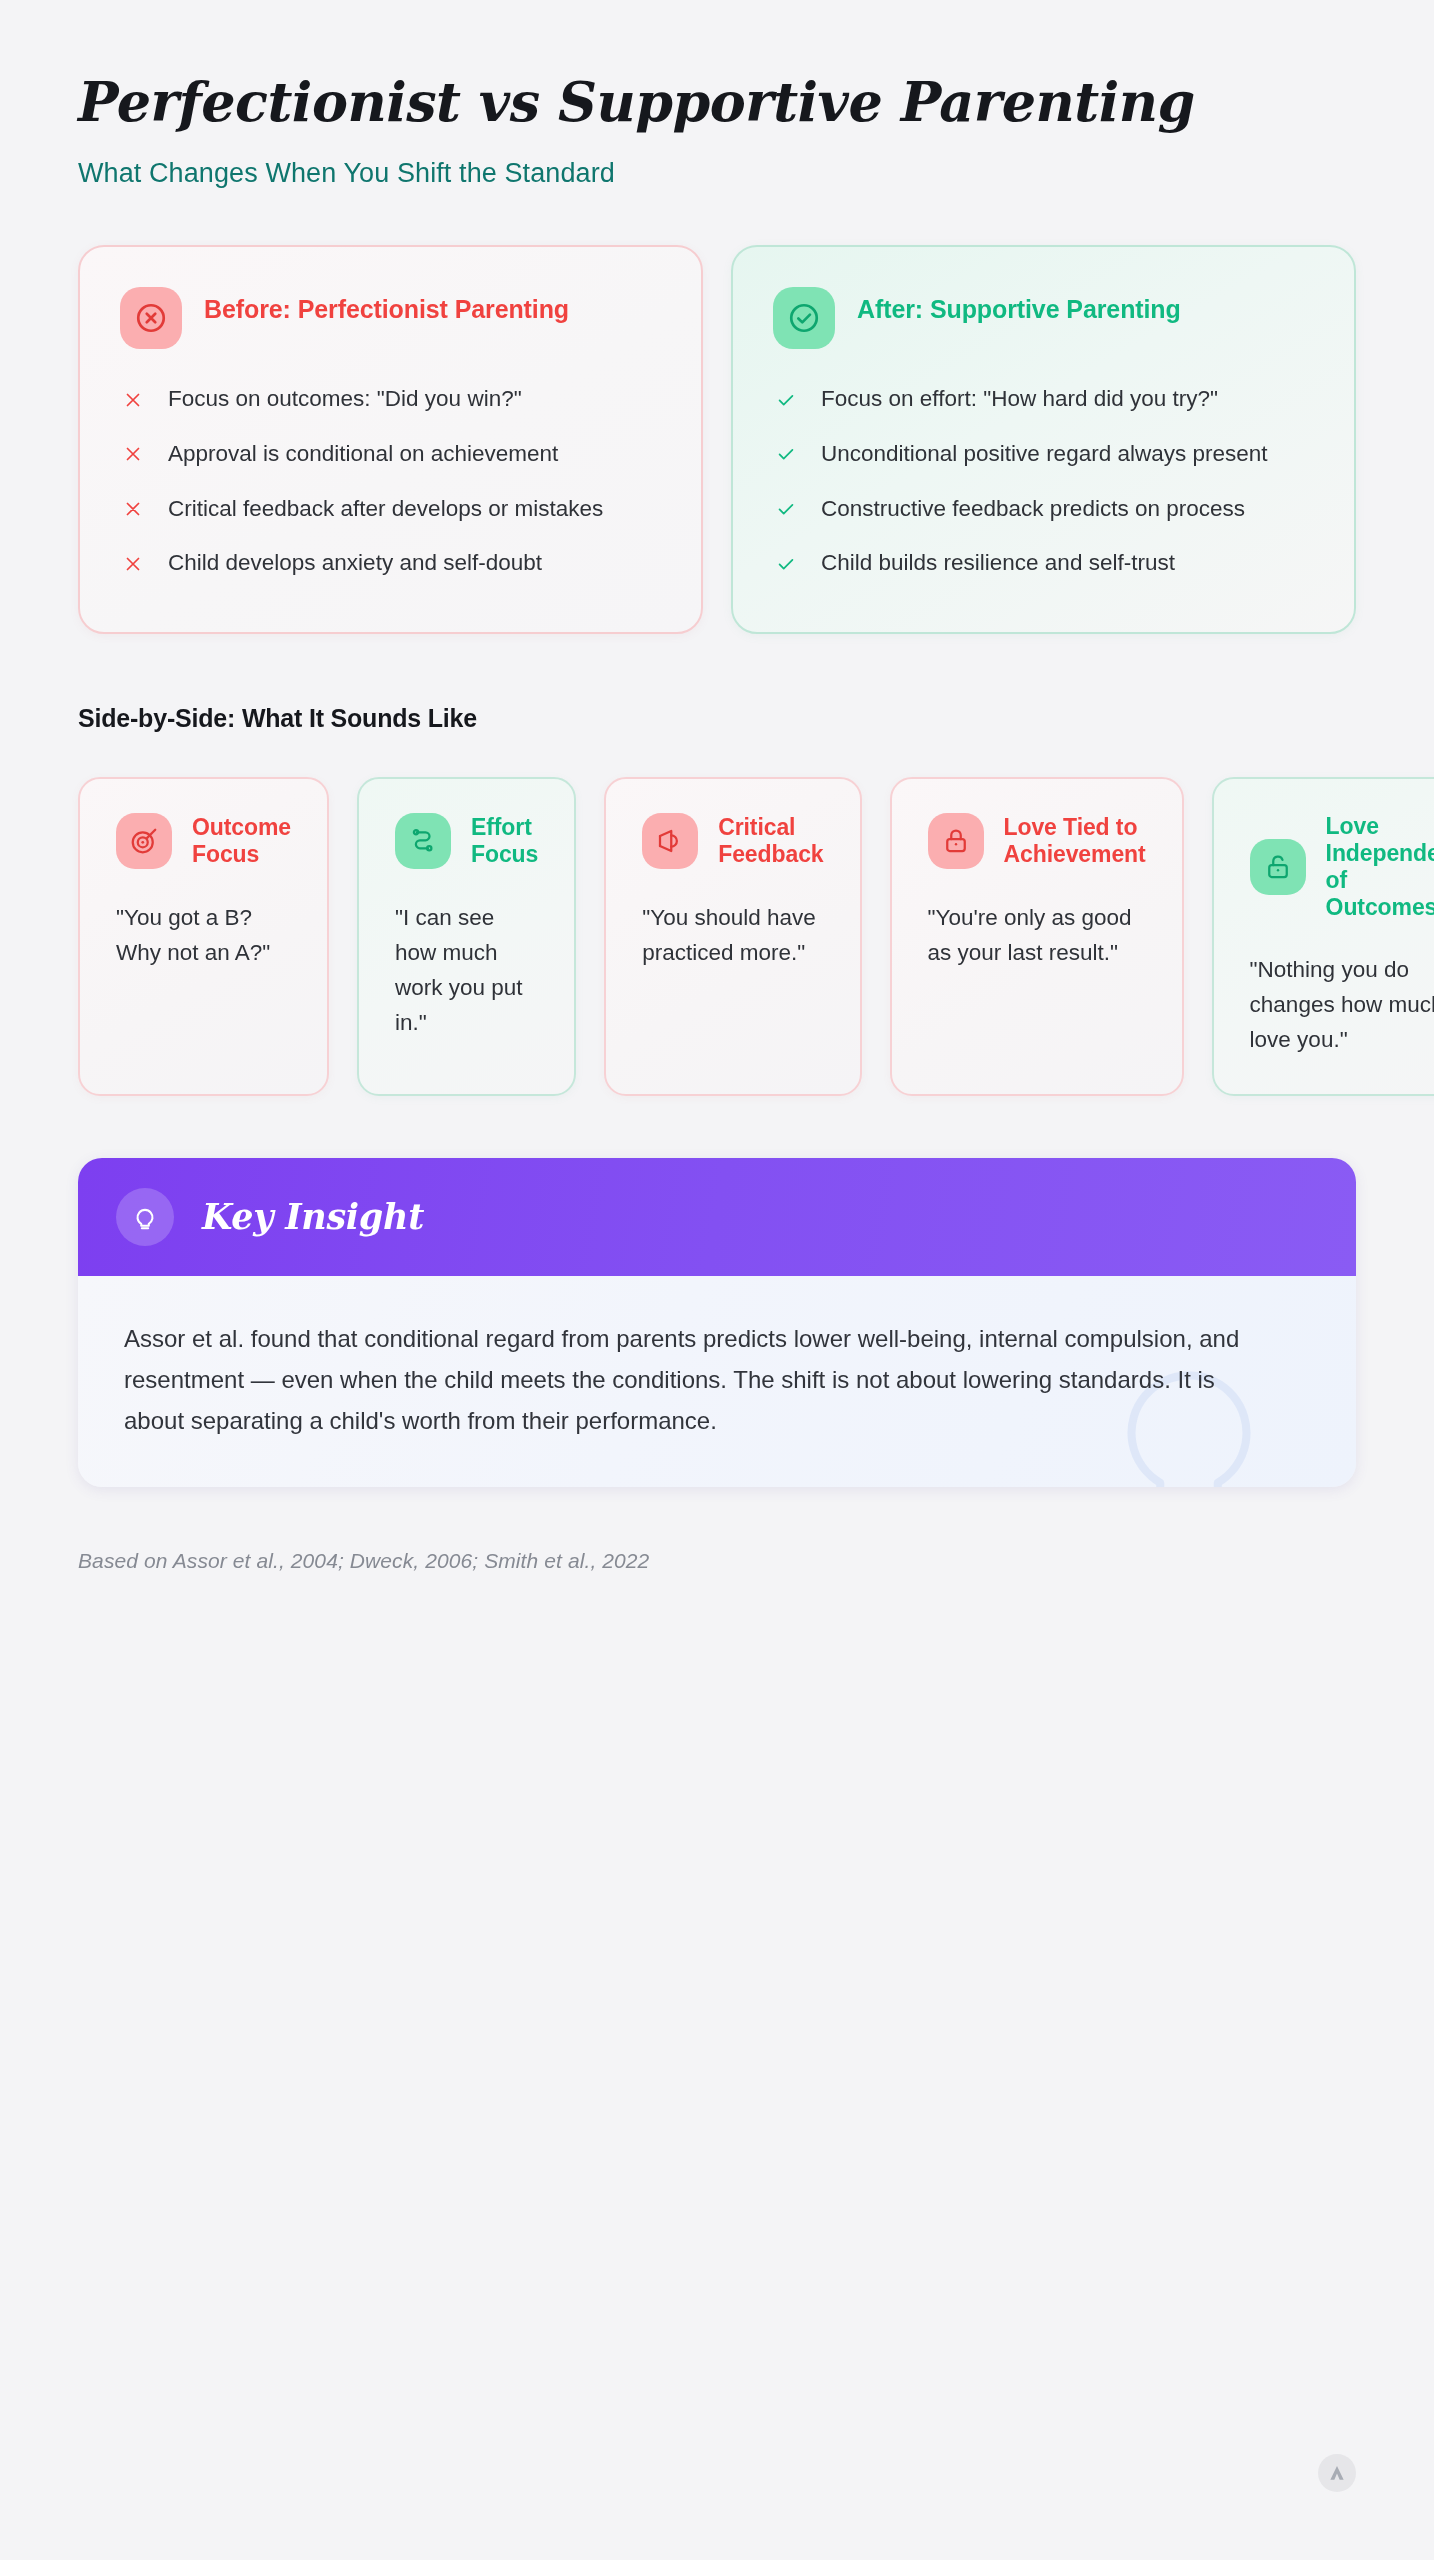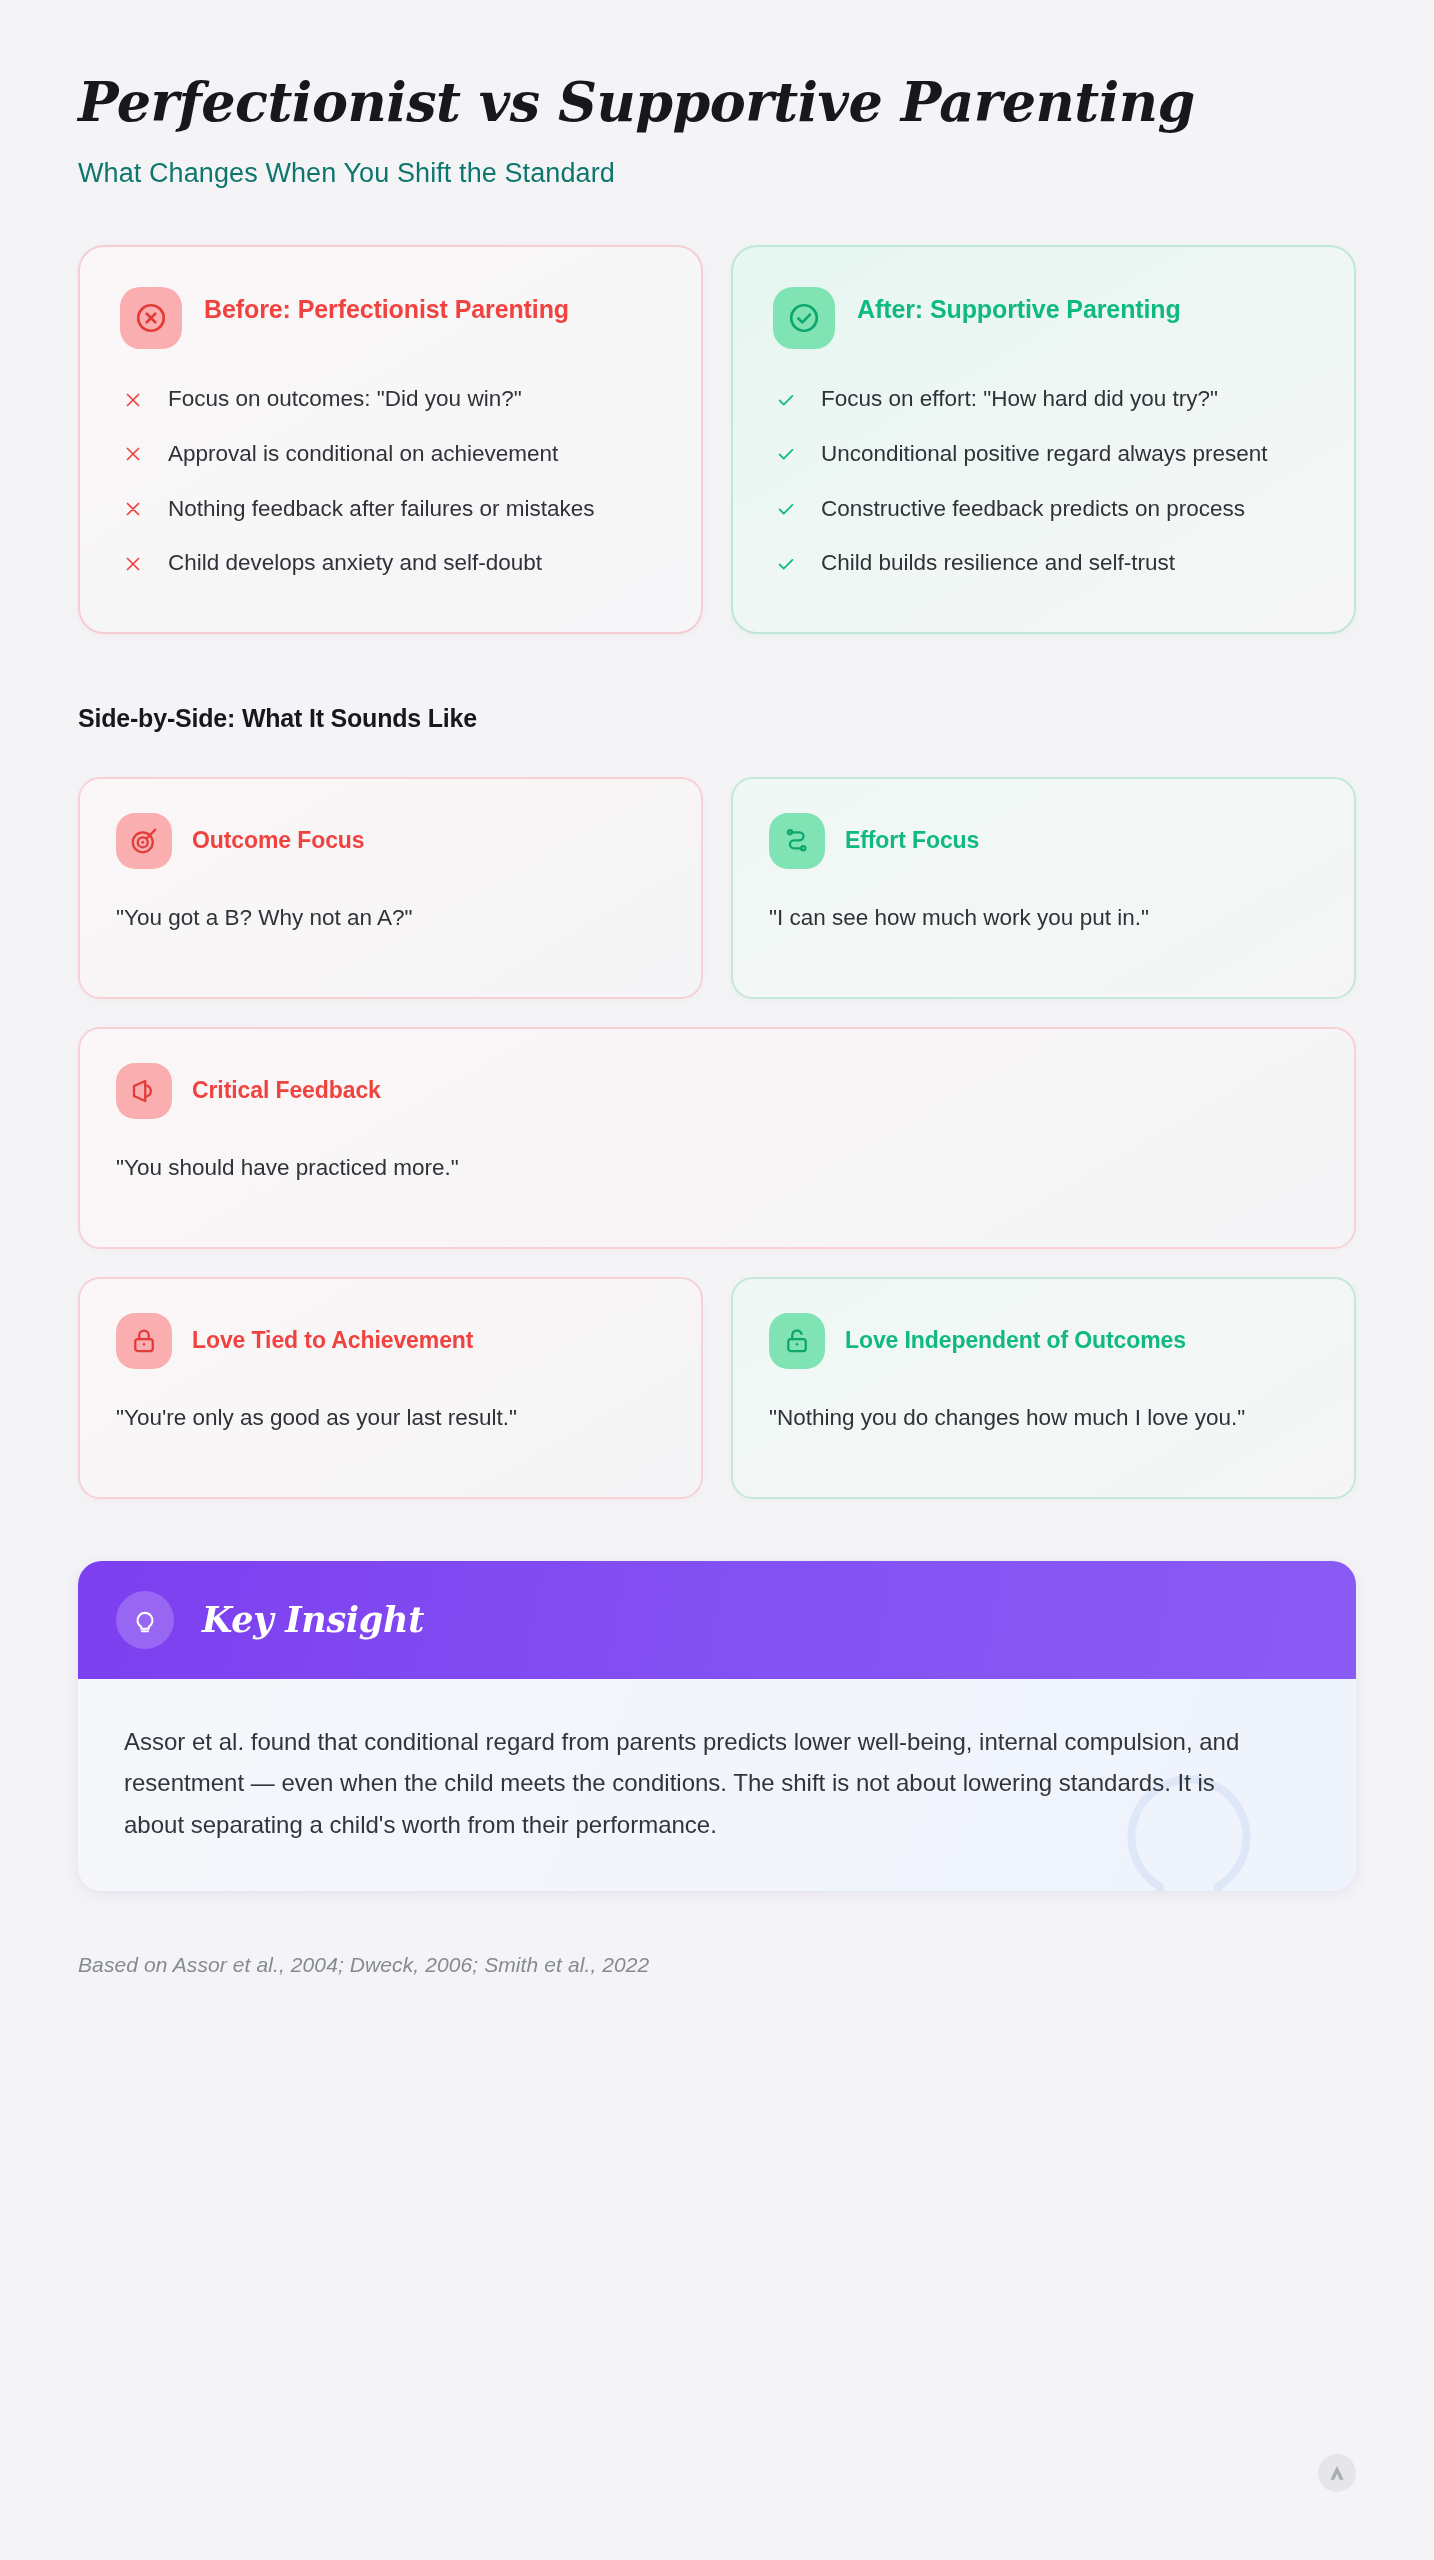--- a/index.html
+++ b/index.html
@@ -125,21 +125,21 @@
     font-size: 25px;
     font-weight: 700;
     color: #16181d;
     letter-spacing: -0.2px;
   }
 
   
   .grid {
     margin-top: 44px;
     display: flex;
-    flex-direction: column;
+    flex-direction: row;
     gap: 28px;
   }
   .row { display: flex; gap: 28px; }
 
   .qcard {
     flex: 1 1 0;
     border-radius: 22px;
     padding: 34px 36px 36px 36px;
     min-height: 222px;
   }
@@ -304,21 +304,21 @@
               </svg>
           </span>
           <span>Approval is conditional on achievement</span>
         </li>
         <li>
           <span class="mark">
             <svg width="22" height="22" viewBox="0 0 24 24" fill="none" stroke="#f0423f" stroke-width="1.9" stroke-linecap="round">
                 <path d="M6 6l12 12M18 6L6 18"></path>
               </svg>
           </span>
-          <span>Nothing feedback after failures or mistakes</span>
+          <span>Critical feedback after develops or mistakes</span>
         </li>
         <li>
           <span class="mark">
             <svg width="22" height="22" viewBox="0 0 24 24" fill="none" stroke="#f0423f" stroke-width="1.9" stroke-linecap="round">
                 <path d="M6 6l12 12M18 6L6 18"></path>
               </svg>
           </span>
           <span>Child develops anxiety and self-doubt</span>
         </li>
       </ul>

